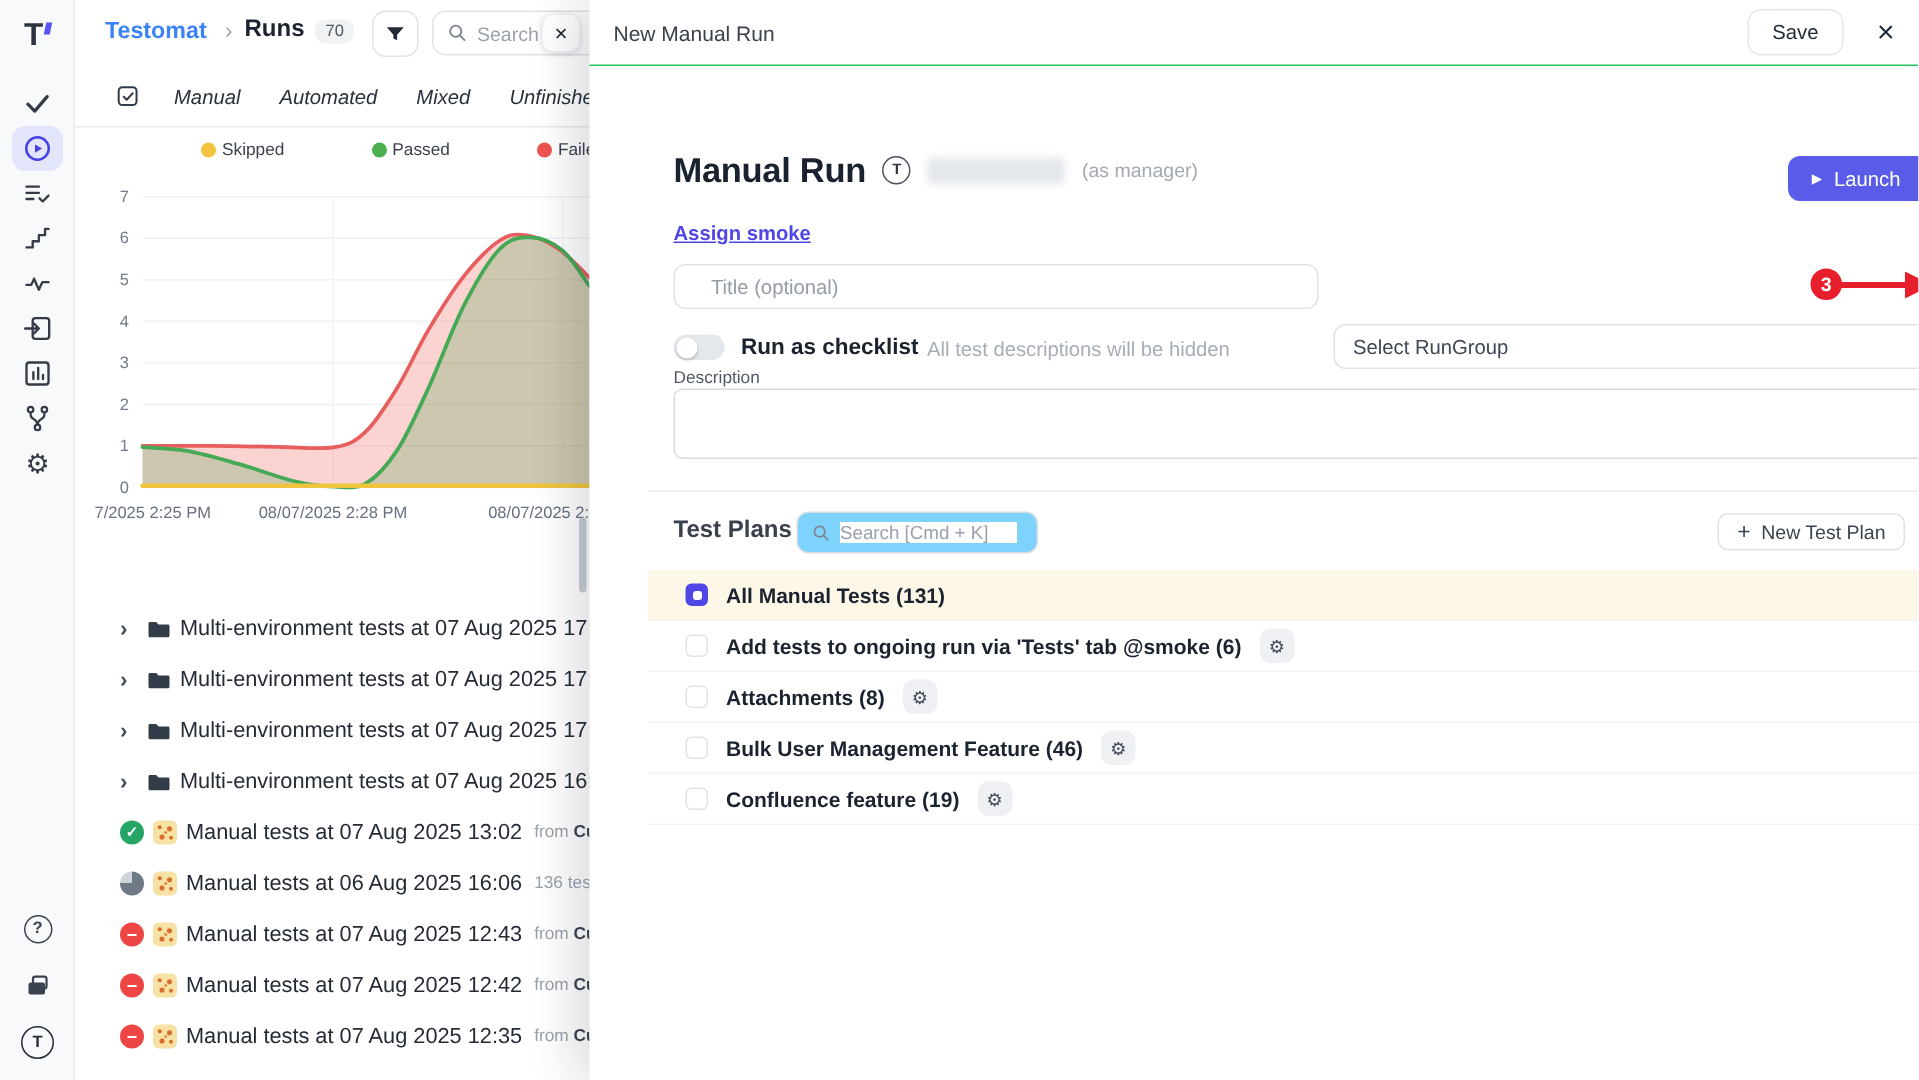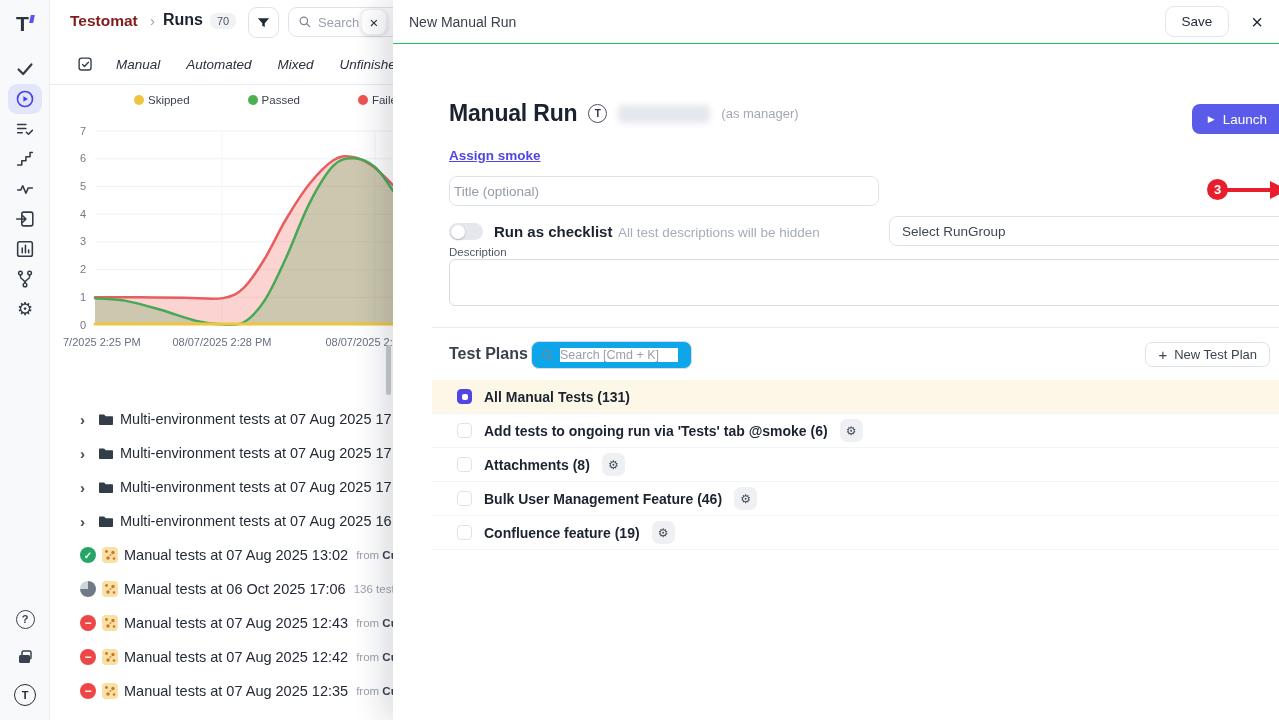--- a/index.html
+++ b/index.html
@@ -13,21 +13,21 @@
   .side-nav { position:absolute; top:54px; left:0; width:50px; display:flex; flex-direction:column; align-items:center; }
   .side-item { width:34px; height:30px; display:flex; align-items:center; justify-content:center; border-radius:9px; cursor:pointer; }
   .side-item.active { background:#e3e6fb; }
   .side-item svg { display:block; }
   .side-gear { font-size:18px; color:#343b46; line-height:1; }
   .side-bottom { position:absolute; bottom:10px; left:0; width:50px; display:flex; flex-direction:column; align-items:center; gap:8px; }
 
   
   .main { position:absolute; left:50px; top:0; width:343px; height:720px; overflow:hidden; background:#fff; }
   .topbar { position:absolute; left:0; top:0; width:100%; height:44px; }
-  .crumb-brand { position:absolute; left:20px; top:12px; font-size:15.5px; font-weight:700; color:#7f1d1d; }
+  .crumb-brand { position:absolute; left:20px; top:12px; font-size:15.5px; font-weight:700; color:#3b82f6; }
   .crumb-sep { position:absolute; left:100px; top:12px; font-size:15px; color:#9aa2ad; }
   .crumb-cur { position:absolute; left:113px; top:11px; font-size:16px; font-weight:800; color:#1c2330; }
   .crumb-count { position:absolute; left:160px; top:13px; background:#f1f2f4; border-radius:7px; padding:2px 7px; font-size:11px; color:#4b5563; }
   .filter-btn { position:absolute; left:198px; top:7px; width:31px; height:31px; border:1px solid #dfe3e8; border-radius:9px; background:#fff; display:flex; align-items:center; justify-content:center; cursor:pointer; }
   .searchbox { position:absolute; left:238px; top:7px; width:150px; height:30px; border:1px solid #dfe3e8; border-radius:9px; background:#fff; display:flex; align-items:center; padding-left:9px; gap:6px; }
   .searchbox input { border:none; outline:none; width:70px; font-size:13px; color:#374151; font-family:"Liberation Sans", sans-serif; background:transparent; }
   .searchbox input::placeholder { color:#9aa1ac; }
   .search-clear { position:absolute; left:311px; top:9px; width:26px; height:26px; background:#fff; border:1px solid #f0f1f3; border-radius:8px; box-shadow:0 1px 4px rgba(15,23,42,.15); display:flex; align-items:center; justify-content:center; font-size:15px; color:#1f2733; cursor:pointer; }
 
   .tabsbar { position:absolute; left:0; top:44px; width:100%; height:41px; border-bottom:1px solid #e9ebef;font-style:italic; }
@@ -68,42 +68,42 @@
   .panel-body { position:relative; height:676px;margin-left:39px; }
   .hero { position:absolute; left:17px; top:56px; display:flex; align-items:center; gap:11px; }
   .hero h1 { font-size:23px; font-weight:800; color:#1a2230; letter-spacing:-.2px; }
   .tcircle { width:19px; height:19px; border:1.6px solid #4a5260; border-radius:50%; display:flex; align-items:center; justify-content:center; font-size:10px; font-weight:800; color:#2b3340; }
   .blurbox { width:92px; height:18px; background:#e4e7ec; border-radius:4px; filter:blur(3px); }
   .manager-note { font-size:13px; color:#a3a9b3; }
   .launch-btn { position:absolute; right:-8px; top:60px; height:30px; background:#5b5be9; color:#fff; border:none; border-radius:8px; padding:0 20px 0 16px; font-size:13.5px; font-family:"Liberation Sans", sans-serif; display:flex; align-items:center; gap:8px; cursor:pointer; }
   .launch-btn .tri { font-size:9px; }
   .assign-link { position:absolute; left:17px; top:104px; font-size:13.5px; font-weight:700; color:#4f46e5; text-decoration:underline; cursor:pointer; }
 
-  .title-input { position:absolute; left:17px; top:132px; width:430px; height:30px; border:1px solid #dfe3e8; border-radius:8px; padding:0 4px; font-size:13.5px; color:#374151; font-family:"Liberation Sans", sans-serif; outline:none; }
+  .title-input { position:absolute; left:17px; top:132px; width:430px; height:30px; border:1px solid #dfe3e8; border-radius:8px; padding:0 24px; font-size:13.5px; color:#374151; font-family:"Liberation Sans", sans-serif; outline:none; }
   .title-input::placeholder, .env-input::placeholder { color:#949ca7; }
   .env-input { position:absolute; left:457px; top:132px; width:396px; height:30px; background:#edeff3; border:none; border-radius:8px; padding:0 12px; font-size:13.5px; font-family:"Liberation Sans", sans-serif; outline:none; }
   .add-env-btn { position:absolute; left:862px; top:131px; width:25px; height:31px; background:#fff; border:1px solid #e0e4e9; border-radius:7px; font-size:16px; color:#3f4754; cursor:pointer; font-family:"Liberation Sans", sans-serif; }
   .step-badge { position:absolute; left:775px; top:135px; width:21px; height:21px; background:#e71e2b; border-radius:50%; color:#fff; font-size:13px; font-weight:800; display:flex; align-items:center; justify-content:center; z-index:3; }
   .anno-arrow { position:absolute; left:790px; top:134px; z-index:2; }
 
   .toggle { position:absolute; left:17px; top:179px; width:34px; height:17px; background:#e4e7ec; border-radius:9px; cursor:pointer; }
   .toggle .knob { position:absolute; left:1.5px; top:1.5px; width:14px; height:14px; background:#fff; border-radius:50%; box-shadow:0 1px 2px rgba(0,0,0,.25); }
   .chk-label { position:absolute; left:62px; top:179px; font-size:15px; font-weight:700; color:#1b222e; }
   .chk-hint { position:absolute; left:186px; top:181px; font-size:13.5px; color:#a6adb8; }
   .rungroup { position:absolute; left:457px; top:172px; width:434px; height:30px; border:1px solid #dfe3e8; border-radius:8px; background:#fff; display:flex; align-items:center; padding:0 12px; font-size:13.5px; color:#3f4754; cursor:pointer; }
   .rungroup .caret { margin-left:auto; margin-right:14px; color:#9aa1ac; font-size:10px; }
   .desc-label { position:absolute; left:17px; top:202px; font-size:11.5px; color:#505866; }
   .desc-area { position:absolute; left:17px; top:215px; width:862px; height:47px; border:1px solid #d7dbe2; border-radius:6px; resize:none; outline:none; font-family:"Liberation Sans", sans-serif; padding:6px 8px; font-size:13px; }
   .resize-corner { position:absolute; left:869px; top:252px; width:9px; height:9px; background:
      linear-gradient(135deg, transparent 0 50%, #aeb5bd 50% 56%, transparent 56% 72%, #aeb5bd 72% 78%, transparent 78%); pointer-events:none; }
 
   .divider { position:absolute; left:0; top:283px; right:0; height:1px; background:#e9ebef; }
 
   .tp-heading { position:absolute; left:17px; top:301px; font-size:16px; font-weight:800; color:#3a414d; }
-  .tp-search { position:absolute; left:99px; top:297px; width:161px; height:28px; border:1px solid #d7dbe2; border-radius:8px; display:flex; align-items:center; padding-left:9px; gap:6px; background:#0ea5e9; }
+  .tp-search { position:absolute; left:99px; top:297px; width:161px; height:28px; border:1px solid #d7dbe2; border-radius:8px; display:flex; align-items:center; padding-left:9px; gap:6px; background:#7dd3fc; }
   .tp-search input { border:none; outline:none; width:118px; font-size:12.5px; color:#374151; font-family:"Liberation Sans", sans-serif; }
   .tp-search input::placeholder { color:#9aa1ac; }
   .new-plan-btn { position:absolute; right:9px; top:298px; height:25px; background:#fff; border:1px solid #dfe3e8; border-radius:7px; padding:0 12px; font-size:13px; color:#3c4452; font-family:"Liberation Sans", sans-serif; display:flex; align-items:center; gap:7px; cursor:pointer; }
 
   .plan-rows { position:absolute; left:0; top:336px; right:0; }
   .plan-row { height:34px; display:flex; align-items:center; padding-left:25px; gap:12px; border-bottom:1px solid #f1f3f5; cursor:pointer; }
   .plan-row.checked { background:#fcf7e6; }
   .cb { width:15px; height:15px; border:1.5px solid #dfe3e9; border-radius:4px; background:#fff; flex:none; display:flex; align-items:center; justify-content:center; cursor:pointer; }
   .cb.on { background:#4f46e5; border-color:#4f46e5; }
   .cb .dot { width:6px; height:6px; background:#fff; border-radius:2px; }
@@ -318,21 +318,21 @@
       <span class="status in-progress"></span>
       <span class="spark">
             <svg width="16" height="16" viewBox="0 0 16 16" style="position:absolute;left:0;top:0">
               <circle cx="4.5" cy="4.5" r="1.4" fill="#d96f2e"></circle>
               <circle cx="11" cy="5.5" r="1.7" fill="#d96f2e"></circle>
               <circle cx="6" cy="11" r="1.7" fill="#d96f2e"></circle>
               <circle cx="12" cy="11.5" r="1.3" fill="#d96f2e"></circle>
               <circle cx="8.5" cy="8" r="1" fill="#e28a4a"></circle>
             </svg>
           </span>
-      <span class="run-label">Manual tests at 06 Oct 2025 17:06</span>
+      <span class="run-label">Manual tests at 06 Aug 2025 16:06</span>
           <span class="run-meta">136 tests</span>
         </div>
         <div class="run-row">
       <span class="status failed">−</span>
       <span class="spark">
             <svg width="16" height="16" viewBox="0 0 16 16" style="position:absolute;left:0;top:0">
               <circle cx="4.5" cy="4.5" r="1.4" fill="#d96f2e"></circle>
               <circle cx="11" cy="5.5" r="1.7" fill="#d96f2e"></circle>
               <circle cx="6" cy="11" r="1.7" fill="#d96f2e"></circle>
               <circle cx="12" cy="11.5" r="1.3" fill="#d96f2e"></circle>

